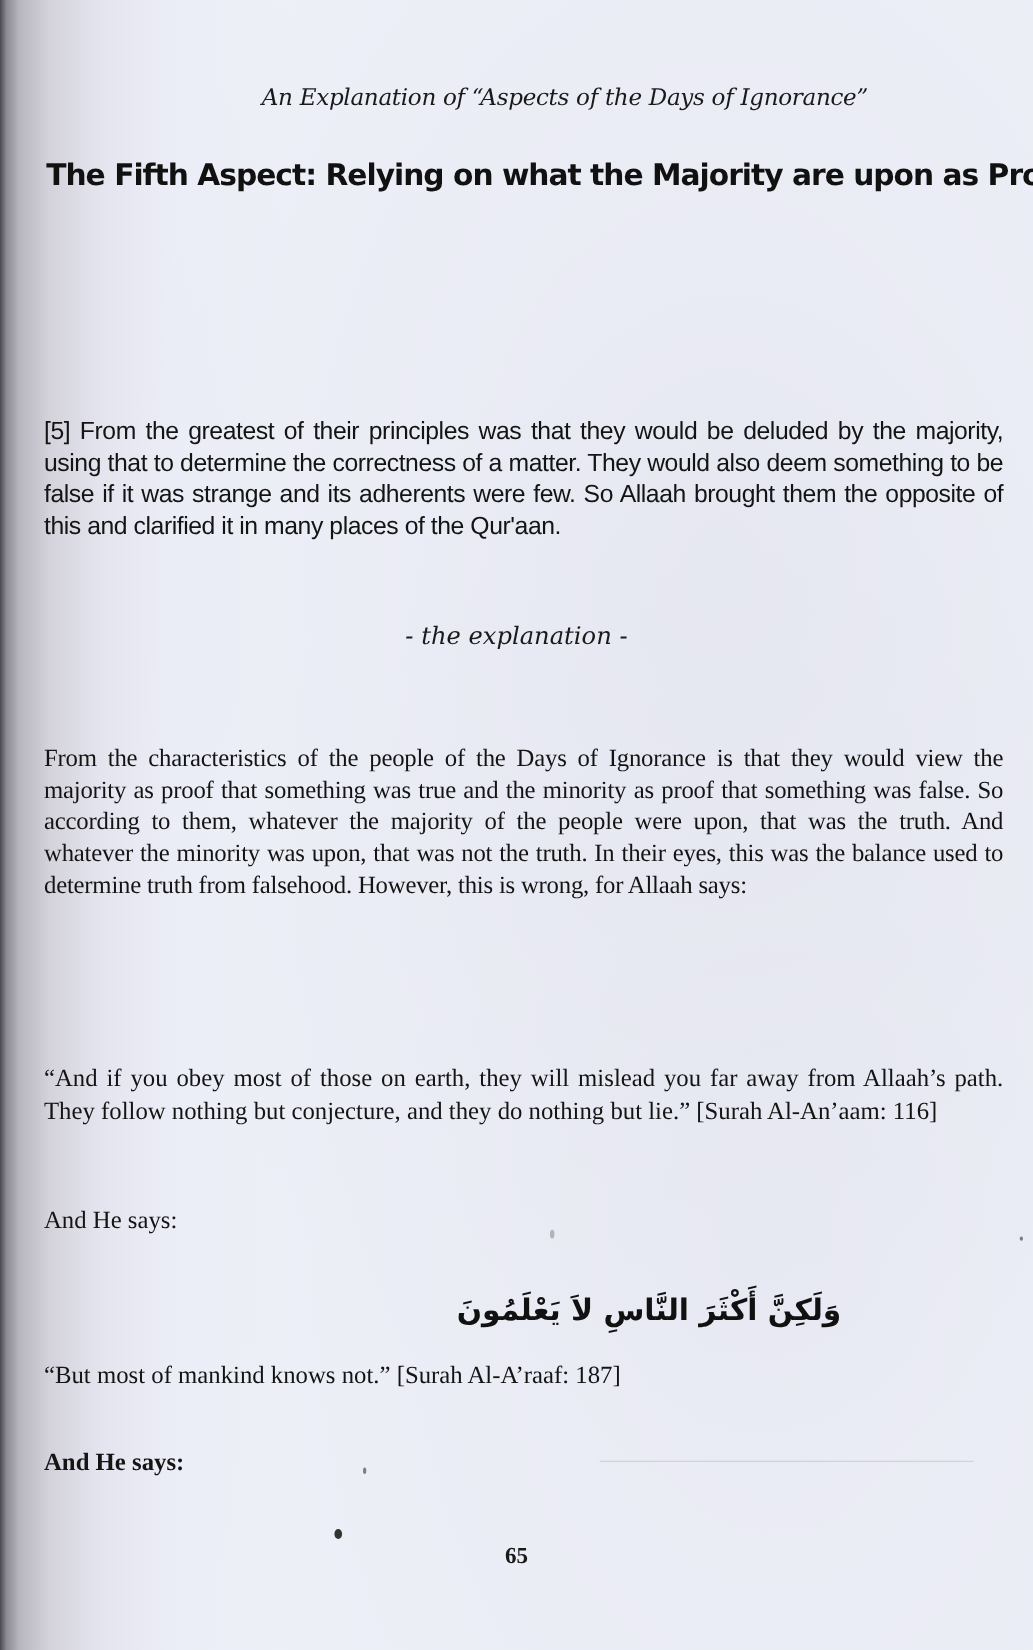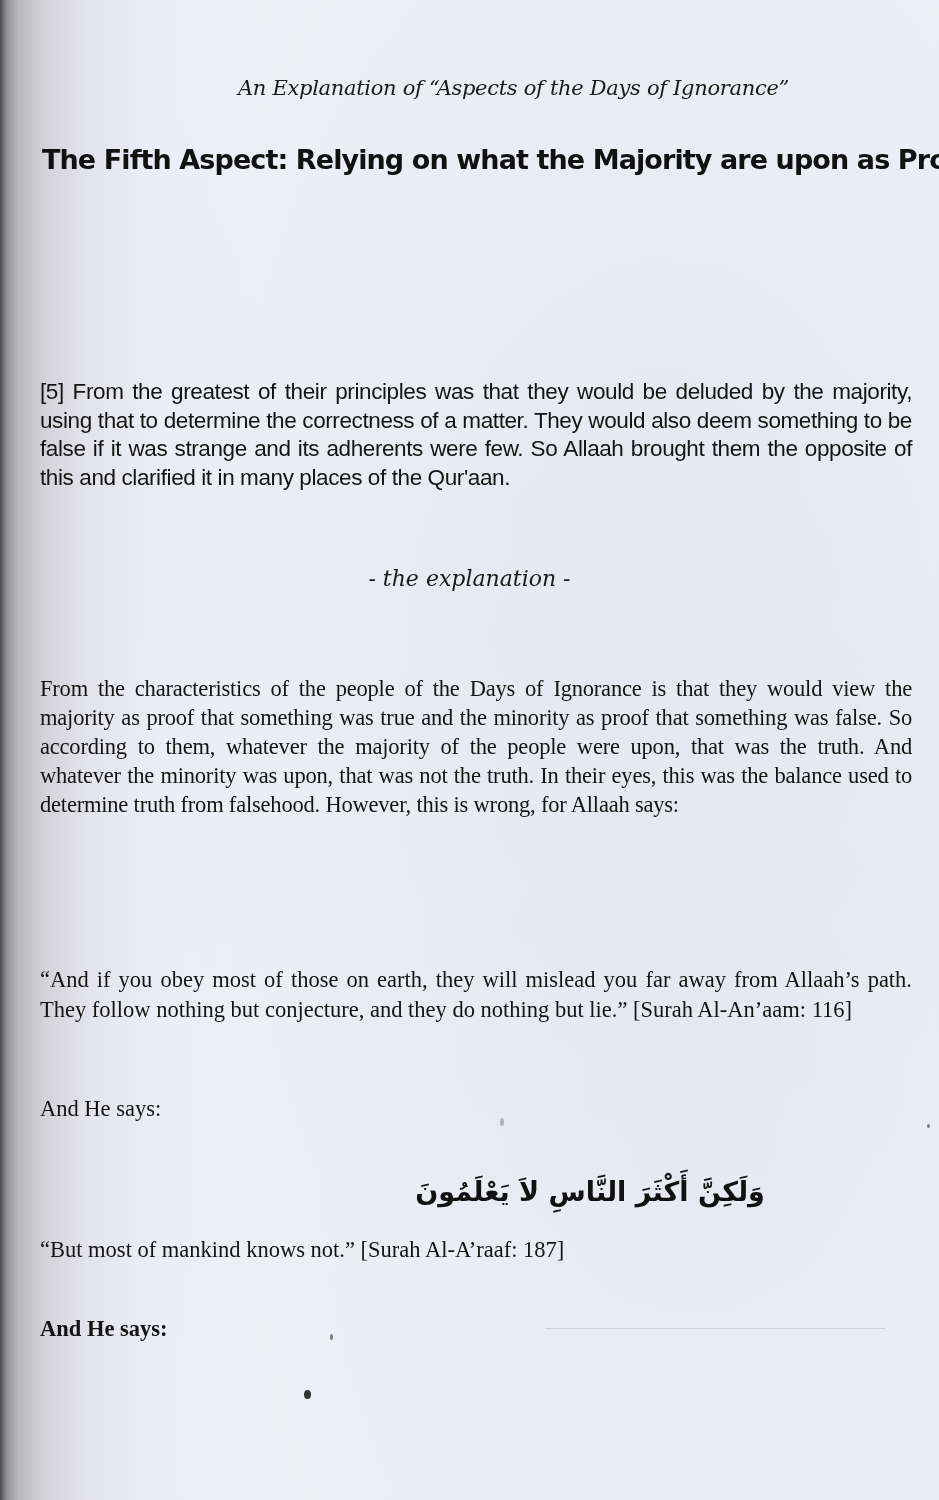--- a/index.html
+++ b/index.html
@@ -214,18 +214,19 @@
 
   <div class="ayah ayah-2">وَلَكِنَّ أَكْثَرَ النَّاسِ لاَ يَعْلَمُونَ</div>
 
   <div class="quote quote-2">
     <b>“But most of mankind knows not.”</b>
     <span>[Surah Al-A’raaf: 187]</span>
   </div>
 
   <div class="plain-line and-he-says-2">And He says:</div>
 
+  <div class="page-number">65</div>
 
   <span class="speck" style="top:1390px; left:304px; width:7px; height:9px;"></span>
   <span class="speck" style="top:1334px; left:330px; width:3px; height:6px; opacity:0.6;"></span>
   <span class="speck" style="top:1124px; left:927px; width:3px; height:4px; opacity:0.6;"></span>
   <span class="speck" style="top:1118px; left:500px; width:4px; height:8px; opacity:0.3;"></span>
 </div>
 
 </body></html>

